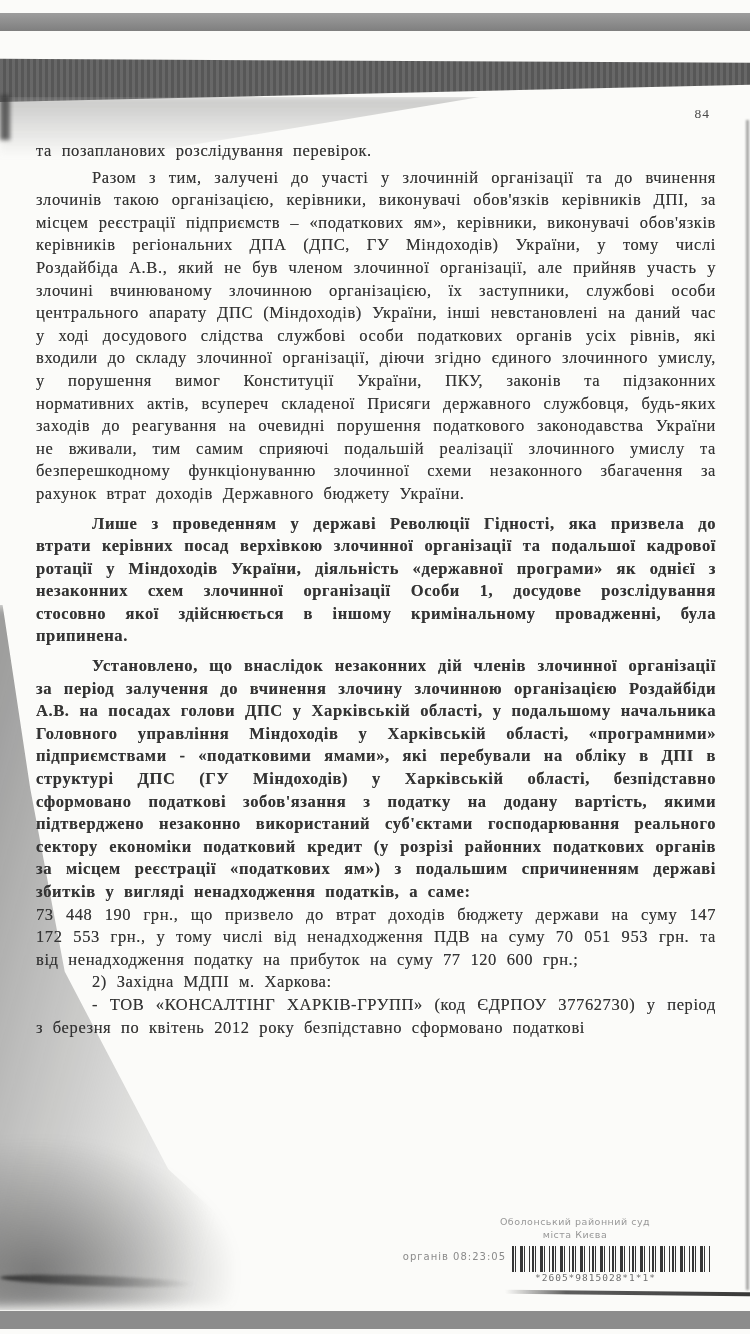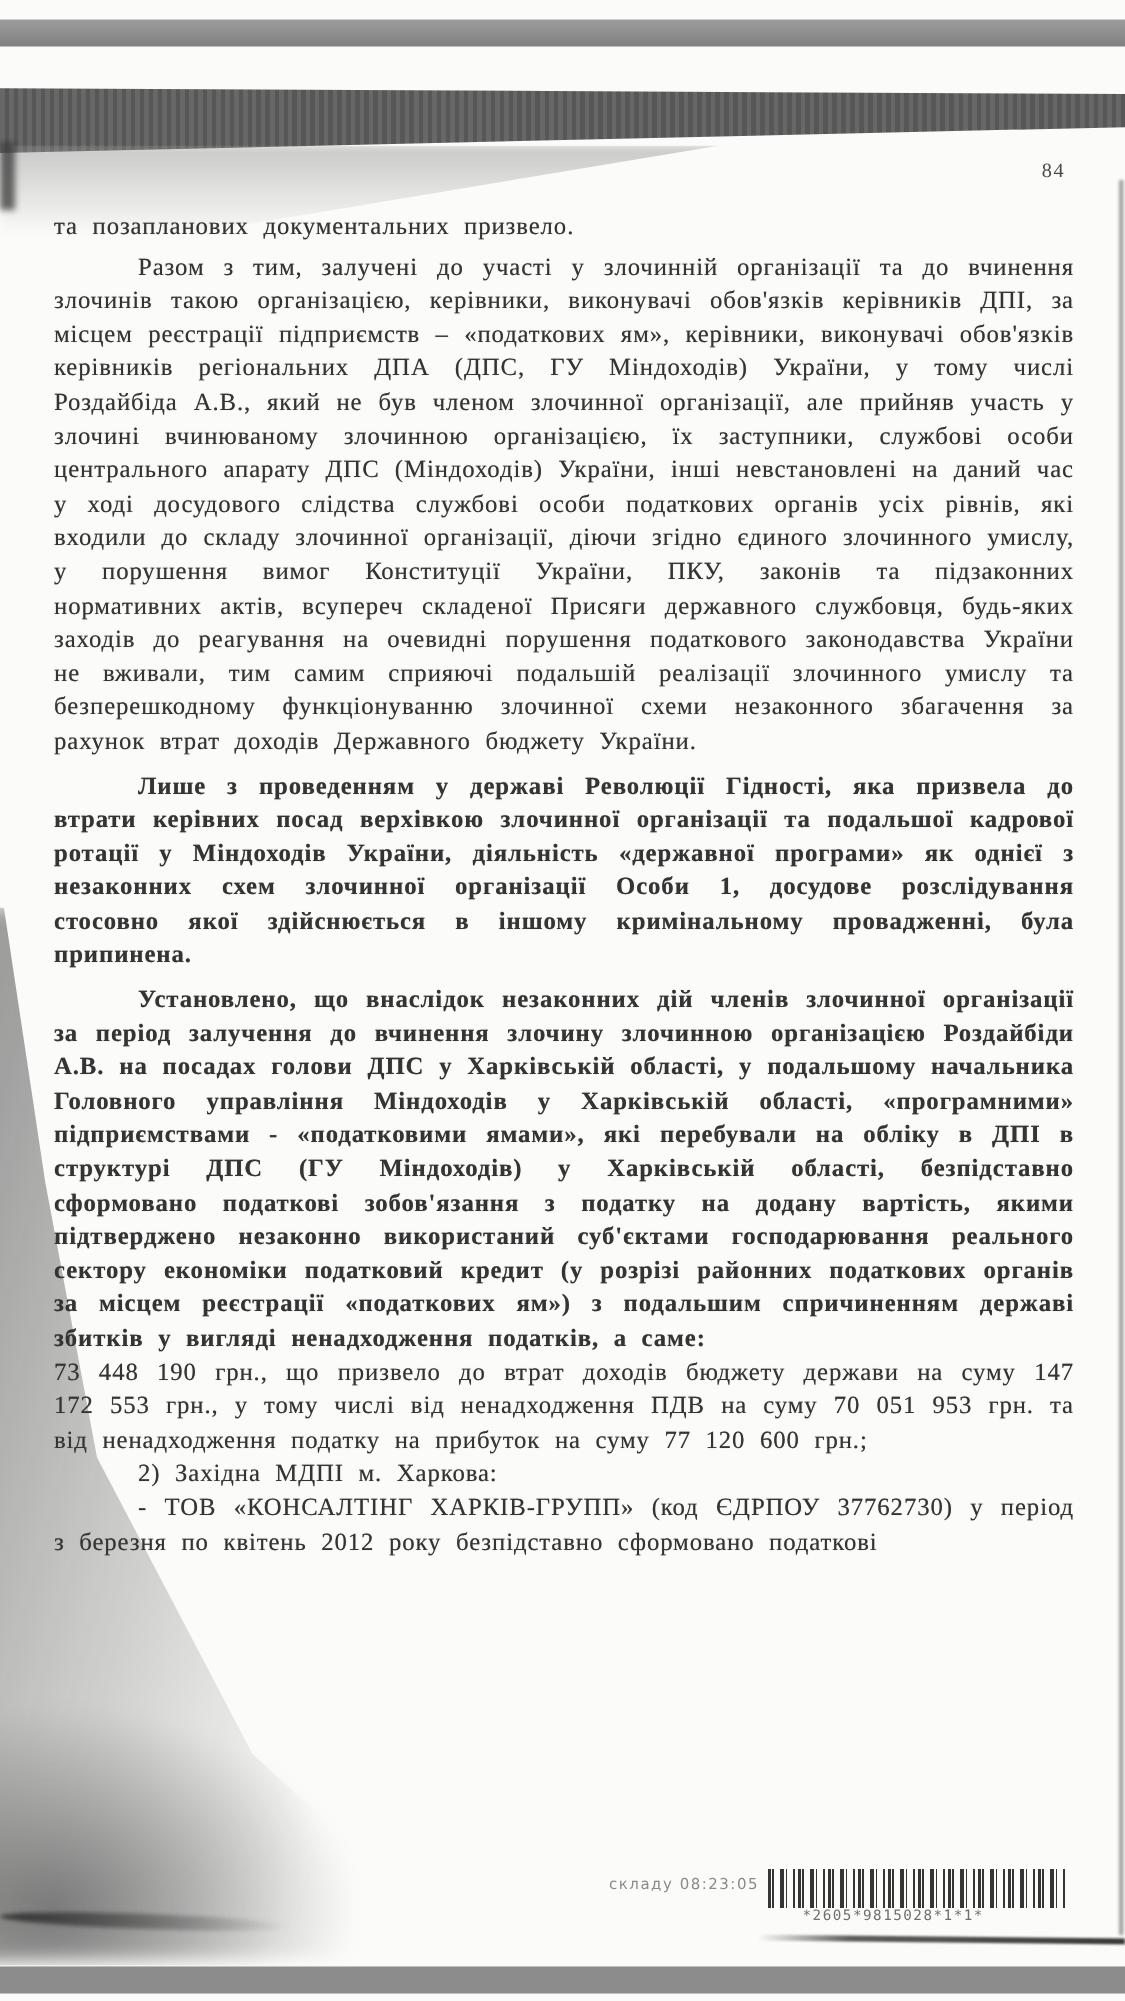--- a/index.html
+++ b/index.html
@@ -82,26 +82,30 @@
   <div class="artifact left-wedge"></div>
   <div class="artifact left-wedge-dark"></div>
   <div class="artifact bottom-smudge"></div>
   <div class="artifact right-line"></div>
   <div class="artifact strip-bottom"></div>
   <div class="artifact right-edge"></div>
 
   <div class="page-number">84</div>
 
   <div class="text-block">
-    <p>та позапланових документальних призвело.</p>
+    <p>та позапланових розслідування перевірок.</p>
     <p class="indent gap-sm">Разом з тим, залучені до участі у злочинній організації та до вчинення злочинів такою організацією, керівники, виконувачі обов'язків керівників ДПІ, за місцем реєстрації підприємств – «податкових ям», керівники, виконувачі обов'язків керівників регіональних ДПА (ДПС, ГУ Міндоходів) України, у тому числі Роздайбіда А.В., який не був членом злочинної організації, але прийняв участь у злочині вчинюваному злочинною організацією, їх заступники, службові особи центрального апарату ДПС (Міндоходів) України, інші невстановлені на даний час у ході досудового слідства службові особи податкових органів усіх рівнів, які входили до складу злочинної організації, діючи згідно єдиного злочинного умислу, у порушення вимог Конституції України, ПКУ, законів та підзаконних нормативних актів, всупереч складеної Присяги державного службовця, будь-яких заходів до реагування на очевидні порушення податкового законодавства України не вживали, тим самим сприяючі подальшій реалізації злочинного умислу та безперешкодному функціонуванню злочинної схеми незаконного збагачення за рахунок втрат доходів Державного бюджету України.</p>
     <p class="indent gap">Лише з проведенням у державі Революції Гідності, яка призвела до втрати керівних посад верхівкою злочинної організації та подальшої кадрової ротації у Міндоходів України, діяльність «державної програми» як однієї з незаконних схем злочинної організації Особи 1, досудове розслідування стосовно якої здійснюється в іншому кримінальному провадженні, була припинена.</p>
     <p class="indent gap">Установлено, що внаслідок незаконних дій членів злочинної організації за період залучення до вчинення злочину злочинною організацією Роздайбіди А.В. на посадах голови ДПС у Харківській області, у подальшому начальника Головного управління Міндоходів у Харківській області, «програмними» підприємствами - «податковими ямами», які перебували на обліку в ДПІ в структурі ДПС (ГУ Міндоходів) у Харківській області, безпідставно сформовано податкові зобов'язання з податку на додану вартість, якими підтверджено незаконно використаний суб'єктами господарювання реального сектору економіки податковий кредит (у розрізі районних податкових органів за місцем реєстрації «податкових ям») з подальшим спричиненням державі збитків у вигляді ненадходження податків, а саме:</p>
     <p>73 448 190 грн., що призвело до втрат доходів бюджету держави на суму 147 172 553 грн., у тому числі від ненадходження ПДВ на суму 70 051 953 грн. та від ненадходження податку на прибуток на суму 77 120 600 грн.;</p>
     <p class="indent">2) Західна МДПІ м. Харкова:</p>
     <p class="indent">- ТОВ «КОНСАЛТІНГ ХАРКІВ-ГРУПП» (код ЄДРПОУ 37762730) у період з березня по квітень 2012 року безпідставно сформовано податкові</p>
   </div>
 
-  <div class="stamp clerk-note">складу 08:23:05</div>
+  <div class="stamp court-name">
+    <div>Оболонський районний суд</div>
+    <div>міста Києва</div>
+  </div>
+  <div class="stamp clerk-note">органів 08:23:05</div>
   <div class="stamp barcode"></div>
   <div class="stamp barcode-text">*2605*9815028*1*1*</div>
 
 </div>
 
 </body></html>

